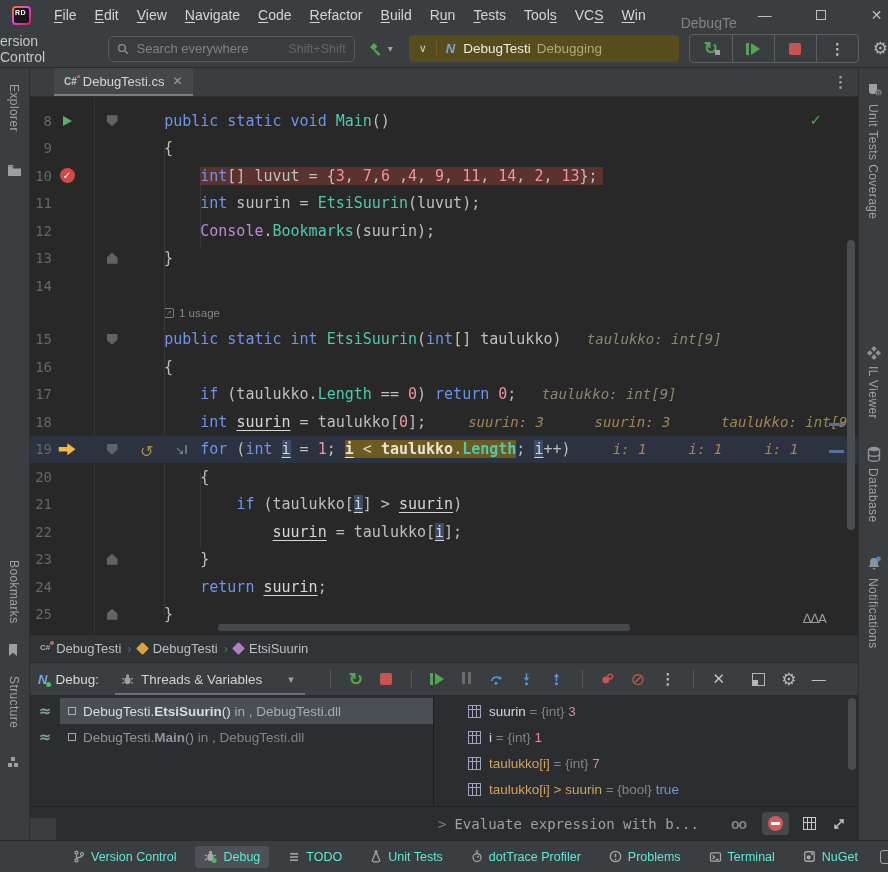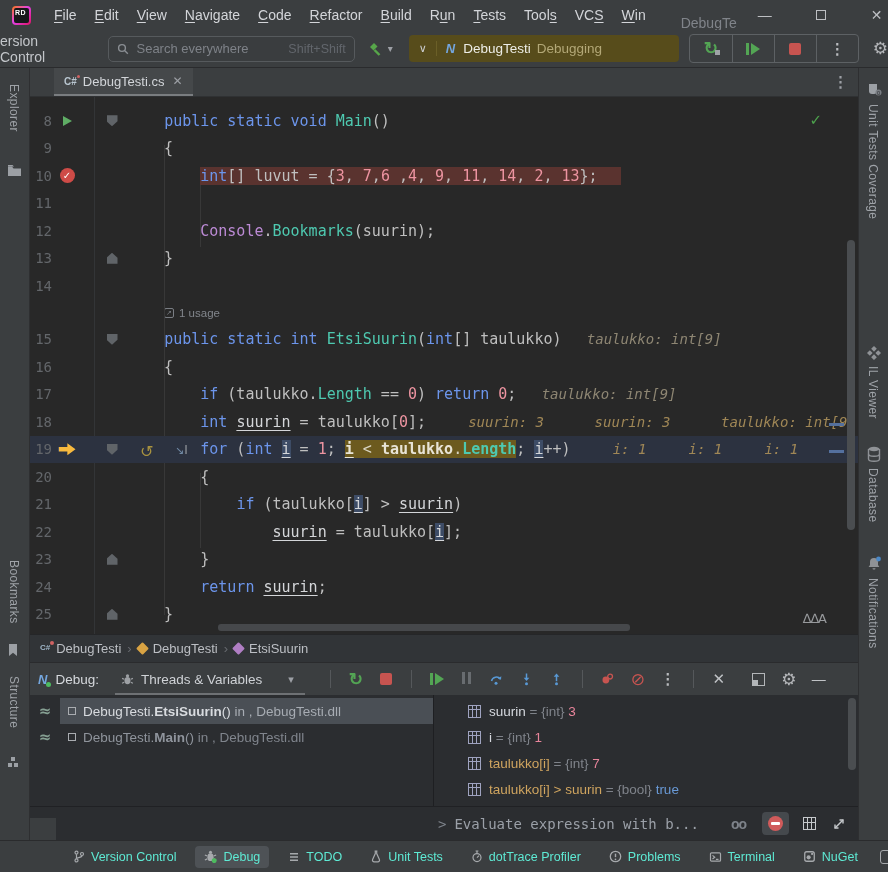--- a/index.html
+++ b/index.html
@@ -90,21 +90,21 @@
   .run-tri { width:0; height:0; border-left:9px solid #5FAD65; border-top:5.5px solid transparent;
     border-bottom:5.5px solid transparent; }
   .bp-dot { width:15px; height:15px; border-radius:50%; background:#CE4B47; color:#fff;
     font-size:10px; line-height:15px; text-align:center; font-family:"Liberation Sans",sans-serif;}
   .exec-arrow { width:17px; height:12px; background:#F7B93E;
     clip-path:polygon(0 32%,52% 32%,52% 0,100% 50%,52% 100%,52% 68%,0 68%);
     filter:drop-shadow(0 0 1px #ffffff); }
   .fold { width:11px; height:11px; background:#606468; }
   .fold.fo { clip-path:polygon(0 0,100% 0,100% 55%,50% 100%,0 55%); }
   .fold.fc { clip-path:polygon(50% 0,100% 45%,100% 100%,0 100%,0 45%); }
-  .bp-span { background:#5A332F; padding-right:23px; }
+  .bp-span { background:#5A332F; padding-right:5px; }
   .seg-k { color:#6C95EB; }
   .seg-m { color:#4EC9B0; }
   .seg-c { color:#BD8BD6; }
   .seg-n { color:#ED94A1; }
   .seg-u { color:#D4D6D9; text-decoration:underline; text-underline-offset:3px; }
   .seg-b { color:#D4D6D9; text-decoration:underline; text-underline-offset:3px; background:#3D4C66;}
   .seg-x { background:#6C5A1E; color:#D9D5C3; }
   .seg-xb { background:#6C5A1E; color:#E8E4D6; font-weight:bold; }
   .seg-xm { background:#6C5A1E; color:#4EC9B0; font-weight:bold; }
   .seg-xu { background:#6C5A1E; color:#E8E4D6; font-weight:bold; text-decoration:underline;
@@ -370,20 +370,21 @@
               <span class="gslot">
                 <span class="bp-dot">✓</span>
               </span>
               <span class="fslot"></span>
               <span class="ltext"><span class="seg">        </span><span class="bp-span"><span class="seg seg-k">int</span><span class="seg">[] luvut = {</span><span class="seg seg-n">3</span><span class="seg">, </span><span class="seg seg-n">7</span><span class="seg">,</span><span class="seg seg-n">6</span><span class="seg"> ,</span><span class="seg seg-n">4</span><span class="seg">, </span><span class="seg seg-n">9</span><span class="seg">, </span><span class="seg seg-n">11</span><span class="seg">, </span><span class="seg seg-n">14</span><span class="seg">, </span><span class="seg seg-n">2</span><span class="seg">, </span><span class="seg seg-n">13</span><span class="seg">};</span></span></span>
             </div>
             <div class="line">
               <span class="lnum">11</span>
               <span class="gslot"></span>
               <span class="fslot"></span>
+              <span class="ltext"><span class="seg">        </span><span class="seg seg-k">int</span><span class="seg"> suurin = </span><span class="seg seg-m">EtsiSuurin</span><span class="seg">(luvut);</span></span>
             </div>
             <div class="line">
               <span class="lnum">12</span>
               <span class="gslot"></span>
               <span class="fslot"></span>
               <span class="ltext"><span class="seg">        </span><span class="seg seg-c">Console</span><span class="seg">.</span><span class="seg seg-m">Bookmarks</span><span class="seg">(suurin);</span></span>
             </div>
             <div class="line">
               <span class="lnum">13</span>
               <span class="gslot"></span>

